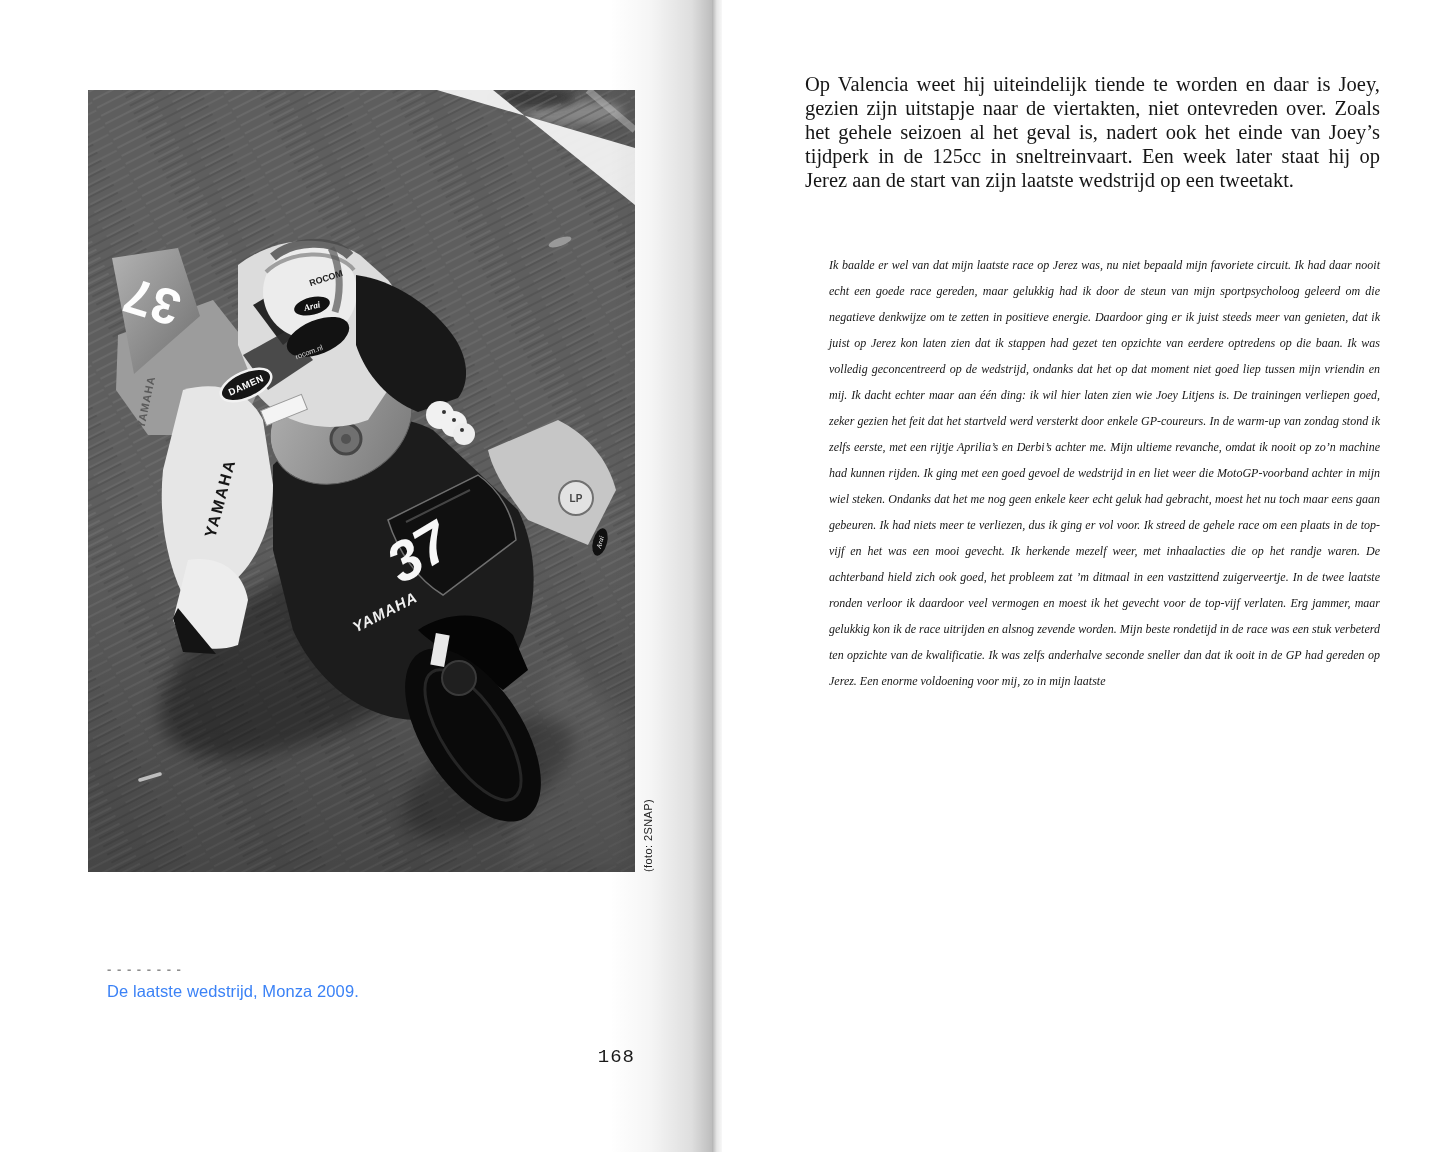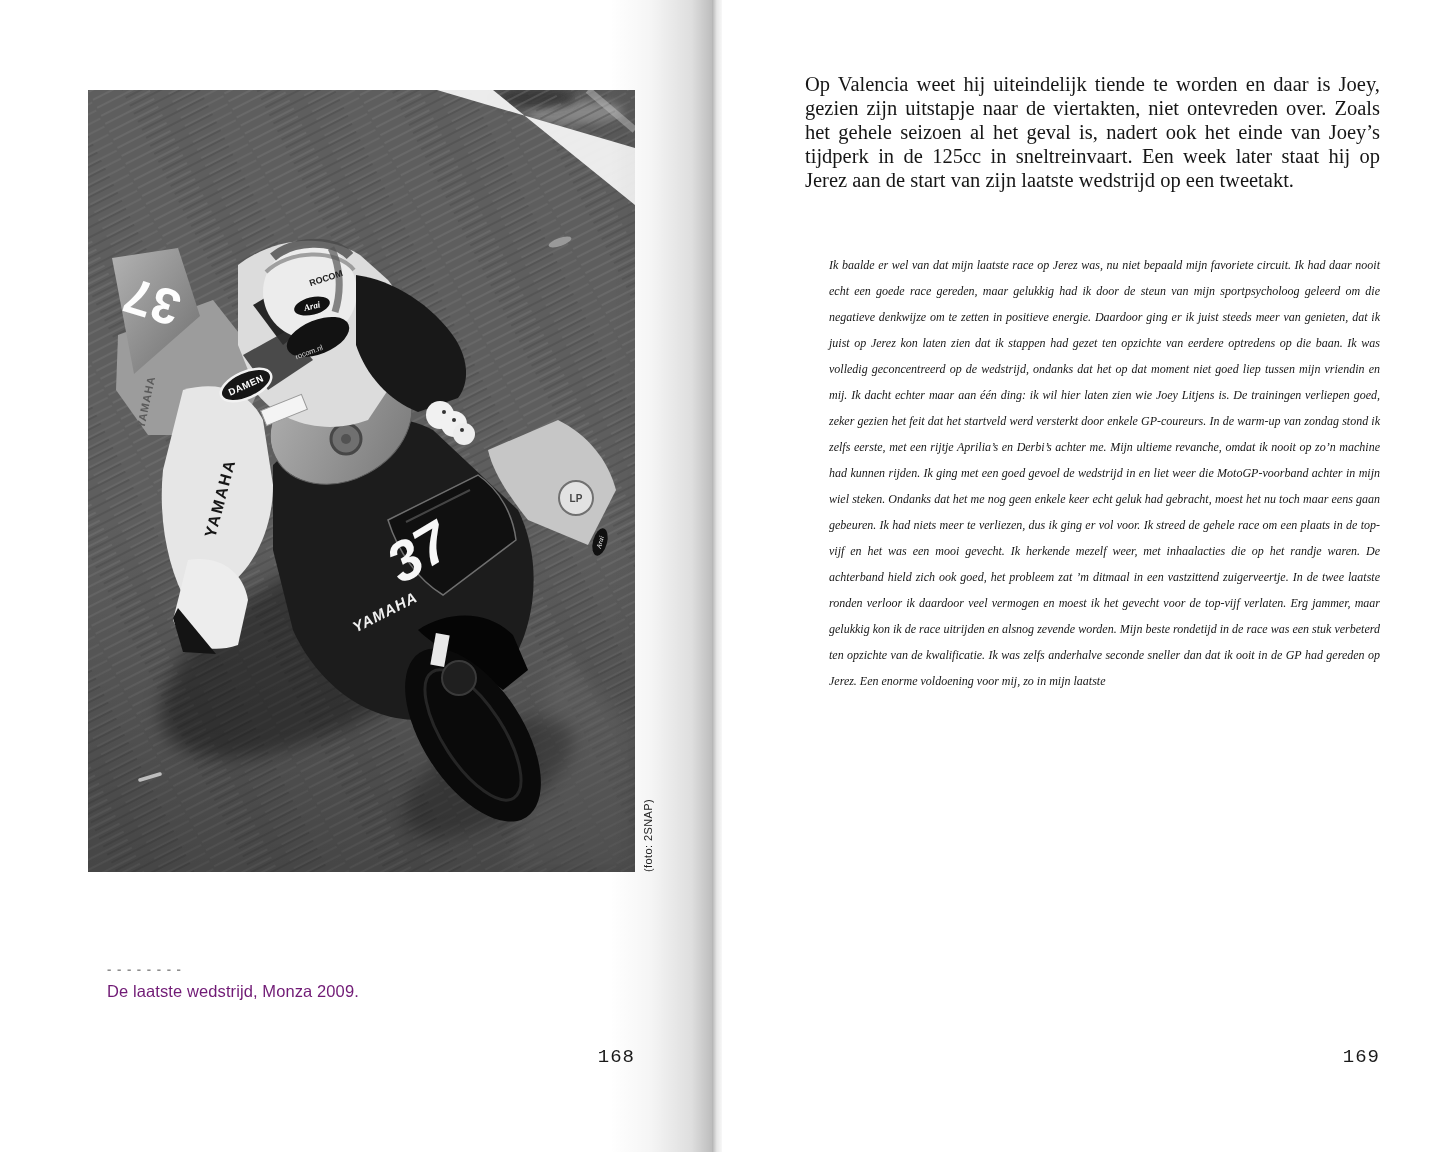--- a/index.html
+++ b/index.html
@@ -48,21 +48,21 @@
 
   .caption-dashes {
     position: absolute; left: 107px; top: 962px;
     font-family: "Liberation Sans", sans-serif;
     font-size: 13px; font-weight: bold; letter-spacing: 1px;
     color: #8e8e8e; white-space: nowrap;
   }
   .caption-text {
     position: absolute; left: 107px; top: 982px;
     font-family: "Liberation Sans", sans-serif;
-    font-size: 16.5px; color: #701a75; letter-spacing: 0.1px;
+    font-size: 16.5px; color: #3b82f6; letter-spacing: 0.1px;
   }
 
   .page-number {
     position: absolute; top: 1046px;
     font-family: Liberation Mono, monospace;
     font-size: 19px; color: #1a1a1a; letter-spacing: 1px;
     text-align: right;
   }
   .page-number.left  { left: 88px;  width: 547px; }
   .page-number.right { left: 805px; width: 575px; }
@@ -213,15 +213,14 @@
 
   <div class="gutter-grad"></div>
   <div class="gutter-edge"></div>
 
   <section class="page page-right"></section>
 
   <p class="body-paragraph">Op Valencia weet hij uiteindelijk tiende te worden en daar is Joey, gezien zijn uitstapje naar de viertakten, niet ontevreden over. Zoals het gehele seizoen al het geval is, nadert ook het einde van Joey’s tijdperk in de 125cc in sneltreinvaart. Een week later staat hij op Jerez aan de start van zijn laatste wedstrijd op een tweetakt.</p>
 
   <p class="quote-paragraph">Ik baalde er wel van dat mijn laatste race op Jerez was, nu niet bepaald mijn favoriete circuit. Ik had daar nooit echt een goede race gereden, maar gelukkig had ik door de steun van mijn sportpsycholoog geleerd om die negatieve denkwijze om te zetten in positieve energie. Daardoor ging er ik juist steeds meer van genieten, dat ik juist op Jerez kon laten zien dat ik stappen had gezet ten opzichte van eerdere optredens op die baan. Ik was volledig geconcentreerd op de wedstrijd, ondanks dat het op dat moment niet goed liep tussen mijn vriendin en mij. Ik dacht echter maar aan één ding: ik wil hier laten zien wie Joey Litjens is. De trainingen verliepen goed, zeker gezien het feit dat het startveld werd versterkt door enkele GP-coureurs. In de warm-up van zondag stond ik zelfs eerste, met een rijtje Aprilia’s en Derbi’s achter me. Mijn ultieme revanche, omdat ik nooit op zo’n machine had kunnen rijden. Ik ging met een goed gevoel de wedstrijd in en liet weer die MotoGP-voorband achter in mijn wiel steken. Ondanks dat het me nog geen enkele keer echt geluk had gebracht, moest het nu toch maar eens gaan gebeuren. Ik had niets meer te verliezen, dus ik ging er vol voor. Ik streed de gehele race om een plaats in de top-vijf en het was een mooi gevecht. Ik herkende mezelf weer, met inhaalacties die op het randje waren. De achterband hield zich ook goed, het probleem zat ’m ditmaal in een vastzittend zuigerveertje. In de twee laatste ronden verloor ik daardoor veel vermogen en moest ik het gevecht voor de top-vijf verlaten. Erg jammer, maar gelukkig kon ik de race uitrijden en alsnog zevende worden. Mijn beste rondetijd in de race was een stuk verbeterd ten opzichte van de kwalificatie. Ik was zelfs anderhalve seconde sneller dan dat ik ooit in de GP had gereden op Jerez. Een enorme voldoening voor mij, zo in mijn laatste</p>
 
-  <div class="page-number right">169</div>
 
 </div>
 
 </body></html>

